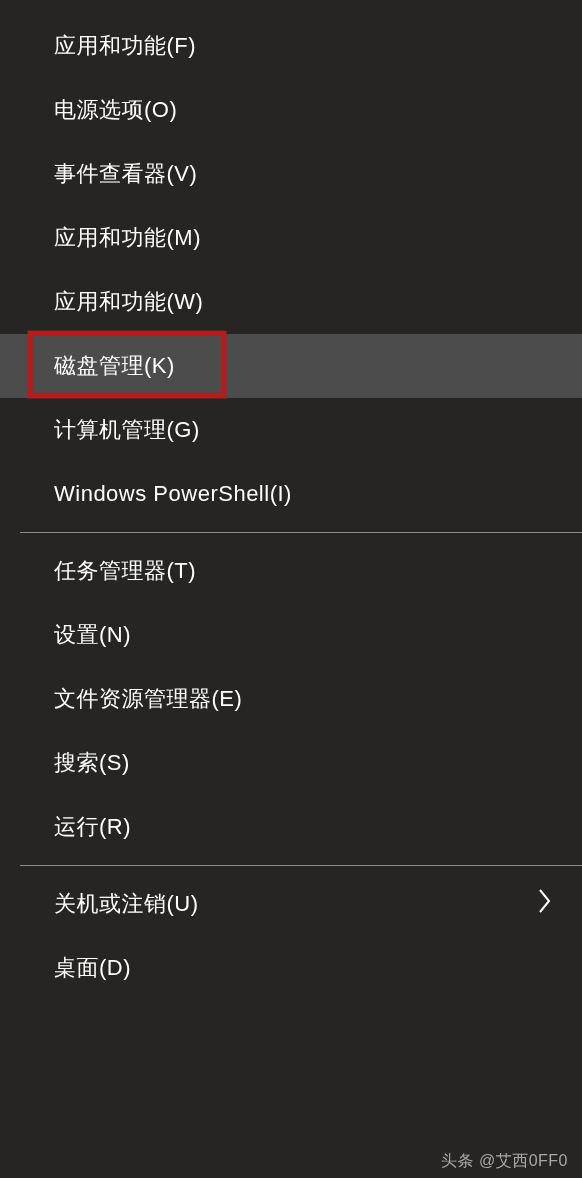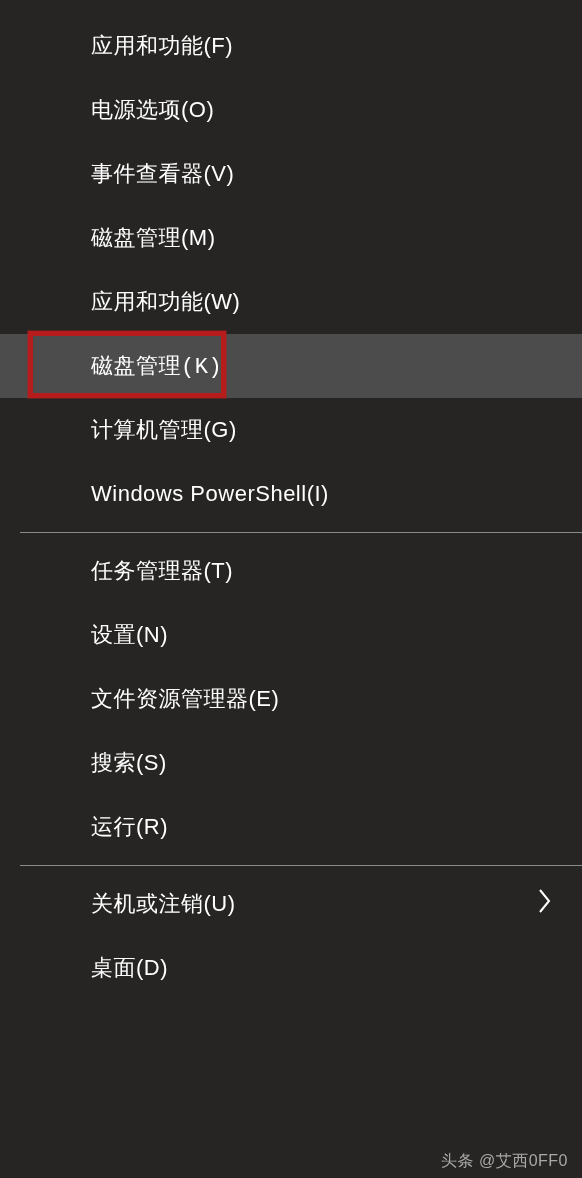--- a/index.html
+++ b/index.html
@@ -28,28 +28,26 @@
       width: 100%;
       height: 64px;
       display: flex;
       align-items: center;
       padding-left: 54px;
       padding-right: 30px;
       cursor: default;
     }
     .menu-item.highlighted {
       background: #4c4c4c;
-      font-family: Liberation Mono, monospace;
     }
     .menu-item-label {
       font-size: 22px;
       font-weight: 400;
       color: #ffffff;
       letter-spacing: 0.5px;
-      margin-left: 37px;
     }
     .red-box {
       position: absolute;
       top: -3px;
       left: 28px;
       width: 198px;
       height: 67px;
       border: 5px solid #b71c1c;
       pointer-events: none;
       box-shadow: 0 0 0 1px rgba(183,28,28,0.4);
@@ -93,21 +91,21 @@
   <div class="menu-item">
     <span class="menu-item-label">应用和功能(F)</span>
   </div>
   <div class="menu-item">
     <span class="menu-item-label">电源选项(O)</span>
   </div>
   <div class="menu-item">
     <span class="menu-item-label">事件查看器(V)</span>
   </div>
   <div class="menu-item">
-    <span class="menu-item-label">磁盘管理(M)</span>
+    <span class="menu-item-label">应用和功能(M)</span>
   </div>
   <div class="menu-item">
     <span class="menu-item-label">应用和功能(W)</span>
   </div>
   <div class="menu-item highlighted">
     <div class="red-box"></div>
     <span class="menu-item-label">磁盘管理(K)</span>
   </div>
   <div class="menu-item">
     <span class="menu-item-label">计算机管理(G)</span>

